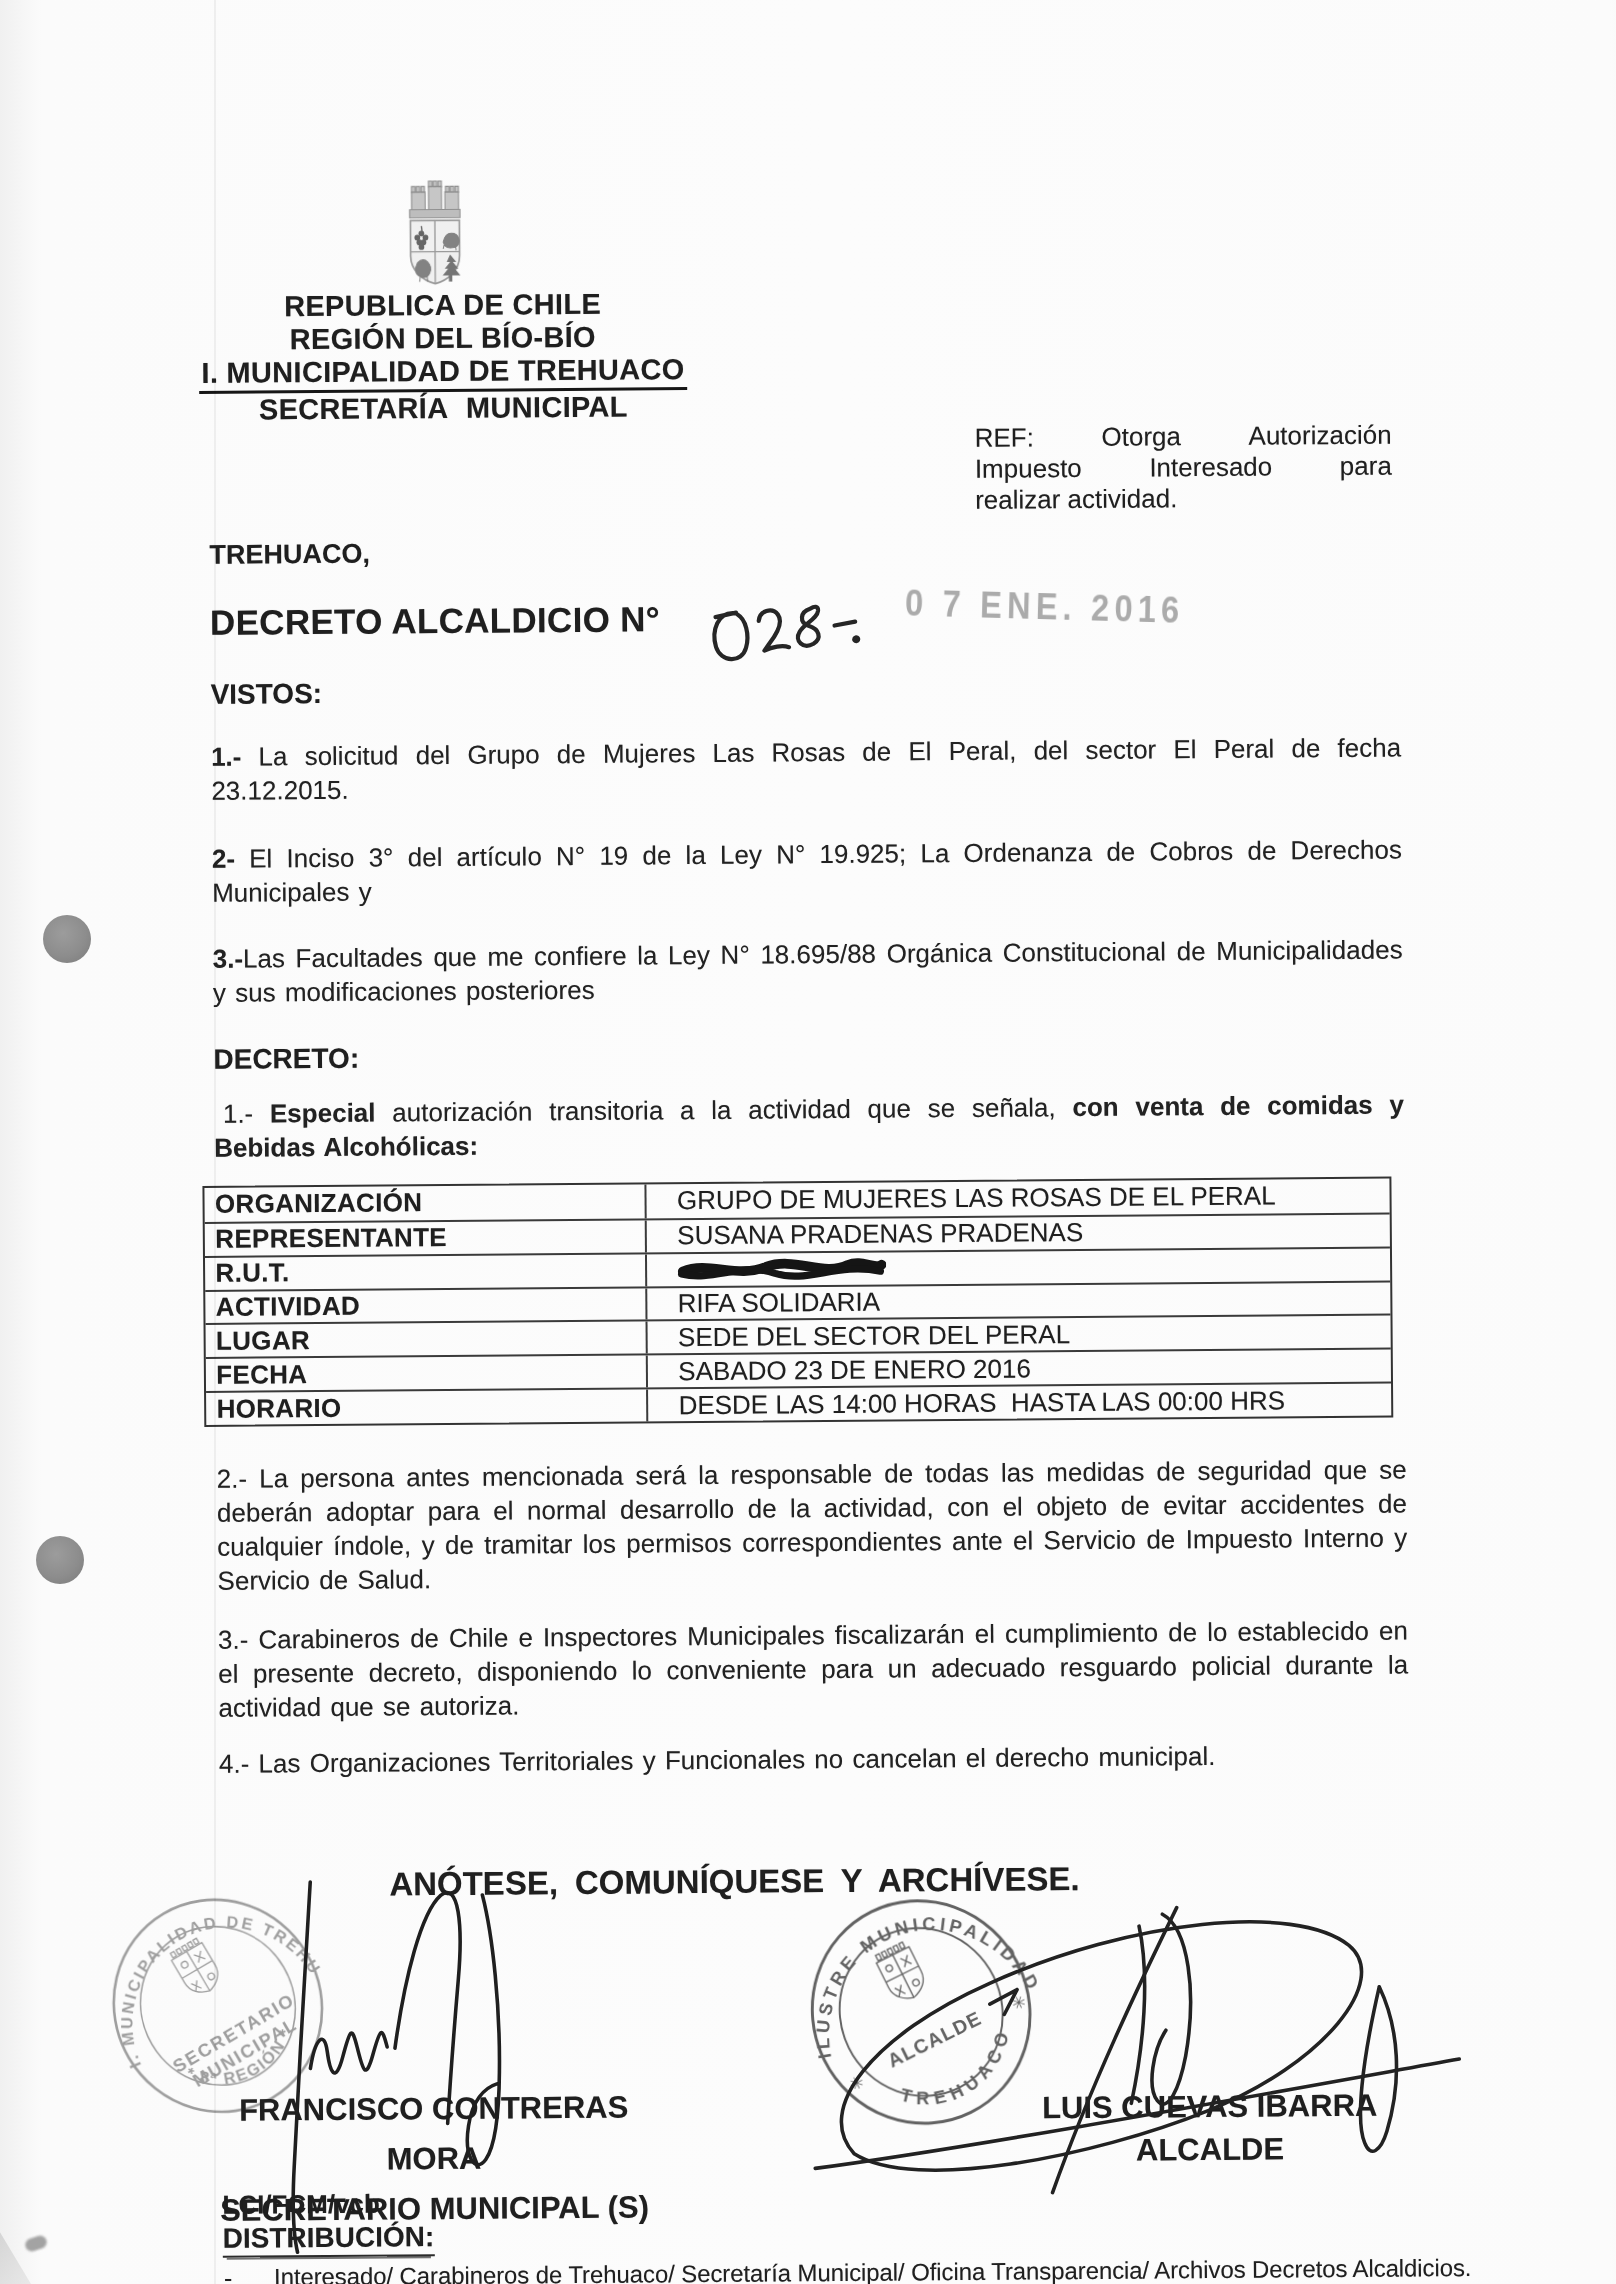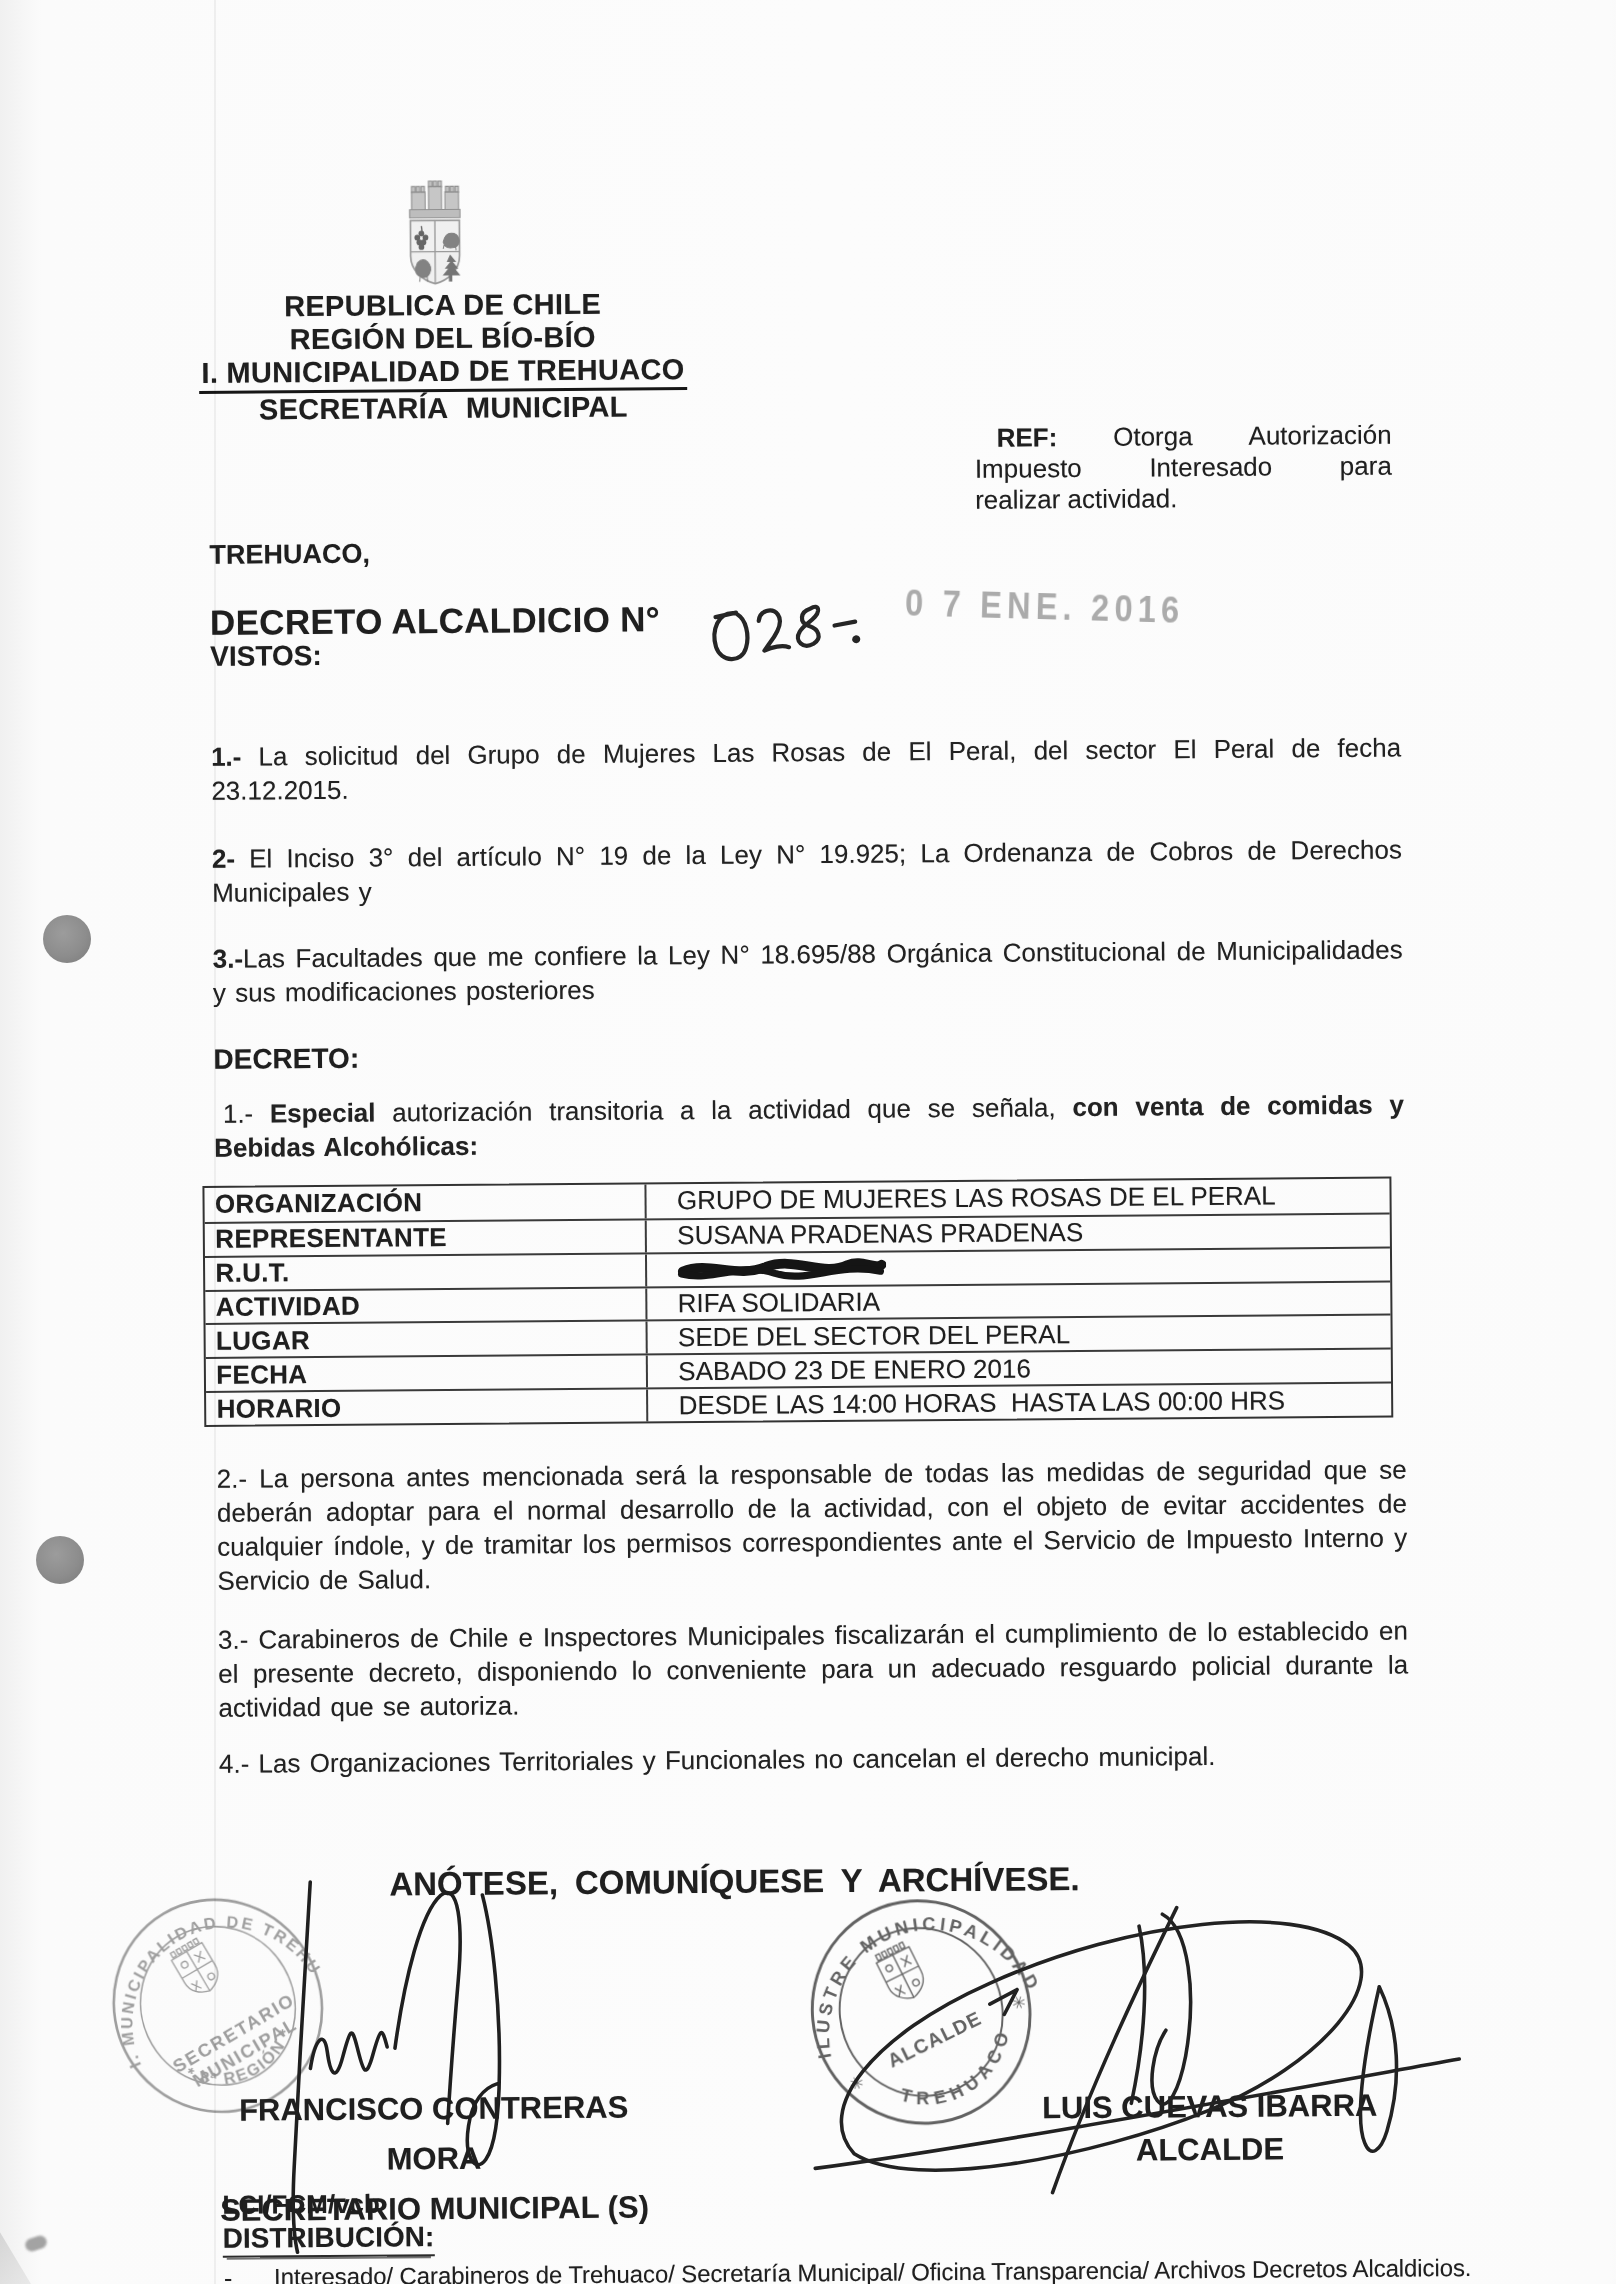--- a/index.html
+++ b/index.html
@@ -11,30 +11,30 @@
   .doc{position:absolute;inset:0;transform:rotate(-0.45deg);transform-origin:50% 55%;}
   .t{text-shadow:0 0 0.8px rgba(20,20,20,.30);}
   .abs{position:absolute;}
   
   .hdr{left:163px;top:286px;width:574px;text-align:center;font-weight:bold;font-size:29px;line-height:33px;letter-spacing:0.3px;}
   .hdr .muni{display:inline-block;border-bottom:3.3px solid #161616;padding:0 2.6px 0.7px 2.6px;}
   .hdr .dept{word-spacing:10.4px;}
   
   .ref{left:981px;top:424px;width:417px;font-size:26px;line-height:31px;}
   .ref .jline{display:flex;justify-content:space-between;}
-  .ref .b{font-weight:bold;margin-left:22px;}
+  .ref .b{font-weight:normal;}
   
   .place{left:215px;top:535px;font-size:27px;font-weight:bold;}
   .decree-title{left:215px;top:598px;font-size:35px;font-weight:bold;letter-spacing:0.3px;}
   .dstamp{left:911px;top:583px;font-size:37px;font-weight:bold;color:#a0a0a0;letter-spacing:5.9px;
           transform:rotate(2deg) scaleX(.88);transform-origin:left top;opacity:.88;filter:blur(0.3px);}
   .h-b{font-size:28px;font-weight:bold;}
   .para{width:1190px;left:215px;font-size:26px;line-height:34px;text-align:justify;word-spacing:2px;color:#222;}
   .para b{font-weight:bold;}
-  .vh{left:215px;top:636px;}
+  .vh{left:215px;top:674px;}
   .p1{top:735px;} .p2{top:837px;} .p3{top:937px;}
   .dh{left:215px;top:1039px;}
   .po{top:1092px;text-indent:9px;}
   .c2{top:1457px;} .c3{top:1618px;} .c4{top:1742px;}
   
   .ptable{left:203px;top:1181px;width:1185px;height:237px;border:2px solid #333;display:grid;grid-template-rows:repeat(7,1fr);}
   .prow{display:flex;border-top:2px solid #3a3a3a;align-items:center;}
   .prow:first-child{border-top:none;}
   .pl{width:430px;flex:0 0 430px;border-right:2px solid #3a3a3a;align-self:stretch;display:flex;align-items:center;
       padding-left:10.4px;font-weight:bold;font-size:26px;letter-spacing:0.3px;}

